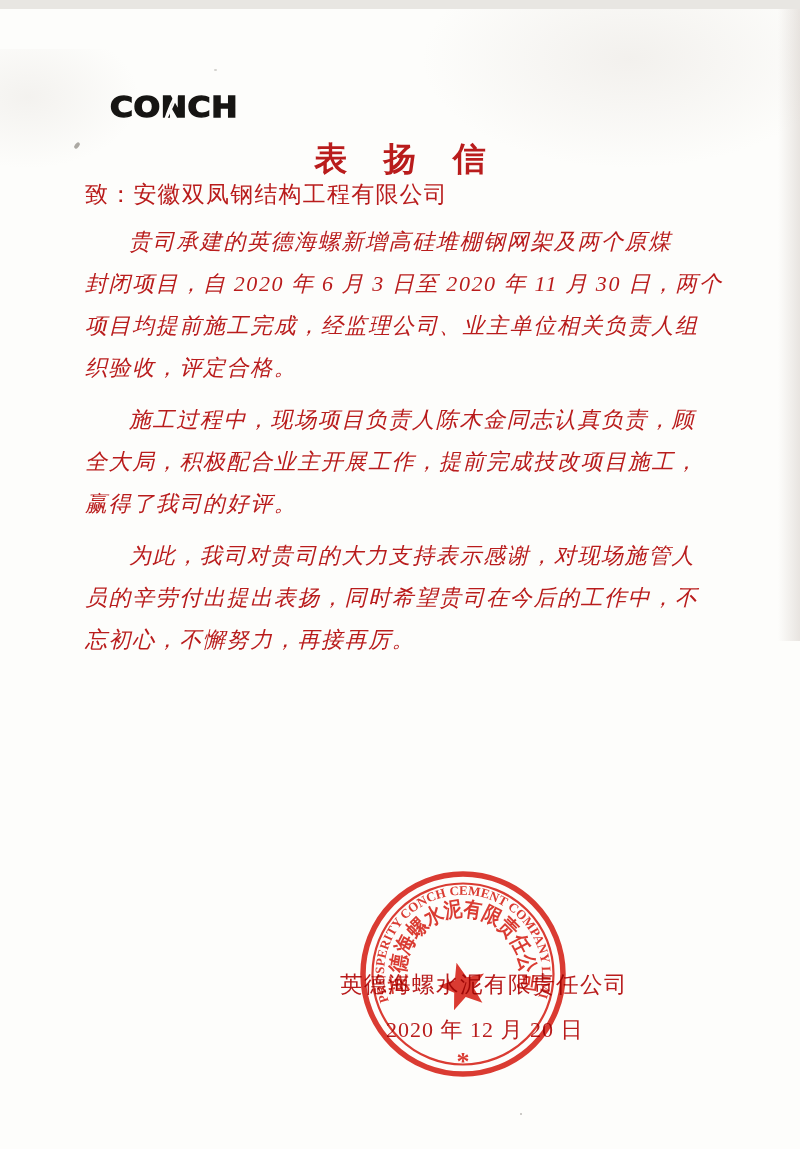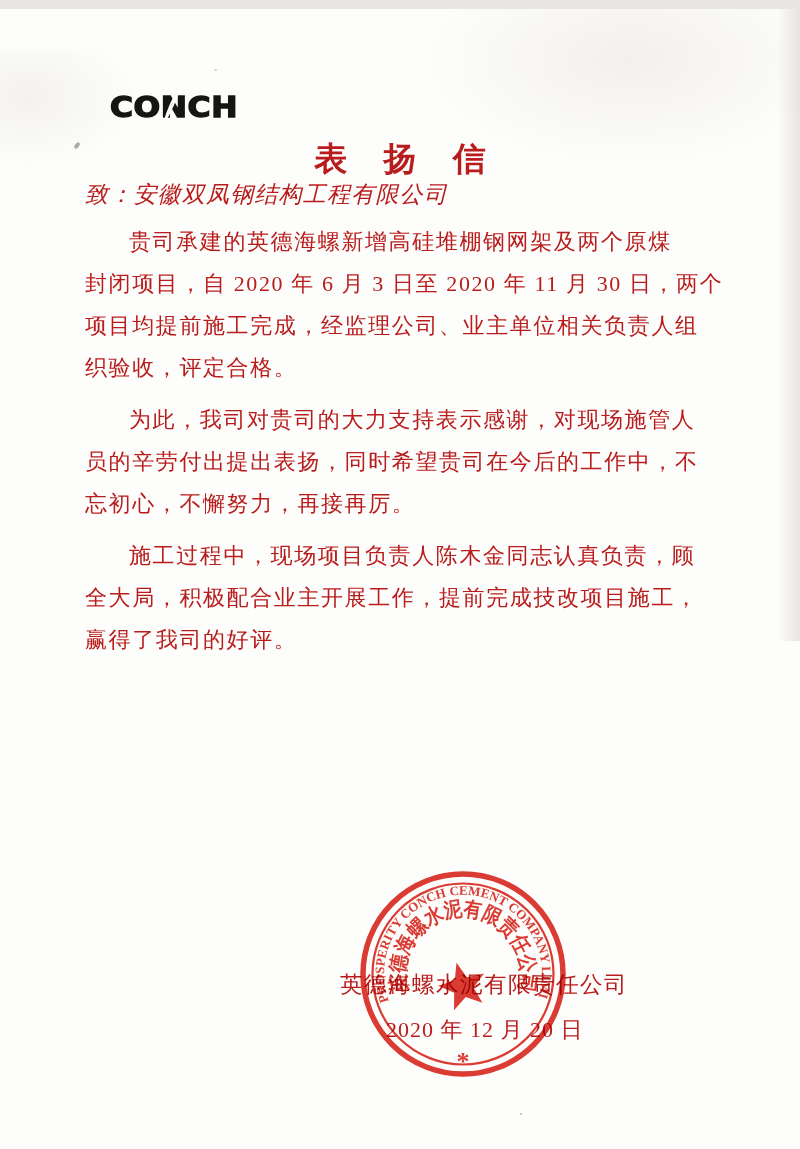--- a/index.html
+++ b/index.html
@@ -35,30 +35,31 @@
 
   .logo{position:absolute;left:110px;top:80px;width:132px;height:34px;}
 
   .title{
     position:absolute;left:0;top:128px;width:100%;
     text-align:center;
     font-size:33px;font-weight:600;letter-spacing:14px;text-indent:14px;
   }
   .salutation{
     position:absolute;left:85px;top:170px;
-    font-size:23px;letter-spacing:1.2px;font-style:italic;
+    font-size:23px;letter-spacing:1.2px;
   }
   .body-text{
     position:absolute;left:85px;top:212px;width:655px;
     font-size:22px;line-height:42px;letter-spacing:1.6px;
   }
   .body-text p{
     margin:0 0 10px 0;
     text-indent:44px;
     white-space:pre-line;
+    font-style:italic;
   }
   .signer{
     position:absolute;left:340px;top:960px;
     font-size:22.5px;letter-spacing:1.5px;z-index:1;
   }
   .sign-date{
     position:absolute;left:386px;top:1006px;
     font-size:22px;letter-spacing:1px;z-index:1;
   }
   .stamp{
@@ -86,26 +87,26 @@
 
   <div class="title">表 扬 信</div>
 
   <div class="salutation">致：安徽双凤钢结构工程有限公司</div>
 
   <div class="body-text">
     <p>贵司承建的英德海螺新增高硅堆棚钢网架及两个原煤
 封闭项目，自 2020 年 6 月 3 日至 2020 年 11 月 30 日，两个
 项目均提前施工完成，经监理公司、业主单位相关负责人组
 织验收，评定合格。</p>
+    <p>施工过程中，现场项目负责人陈木金同志认真负责，顾
+全大局，积极配合业主开展工作，提前完成技改项目施工，
+赢得了我司的好评。</p>
     <p>为此，我司对贵司的大力支持表示感谢，对现场施管人
 员的辛劳付出提出表扬，同时希望贵司在今后的工作中，不
 忘初心，不懈努力，再接再厉。</p>
-    <p>施工过程中，现场项目负责人陈木金同志认真负责，顾
-全大局，积极配合业主开展工作，提前完成技改项目施工，
-赢得了我司的好评。</p>
   </div>
 
   <div class="signer">英德海螺水泥有限责任公司</div>
   <div class="sign-date">2020 年 12 月 20 日</div>
 
   <svg class="stamp" viewBox="-107 -107 214 214">
     <g fill="none" stroke="#d8251b">
       <circle r="100" stroke-width="5.5"></circle>
       <circle r="90.5" stroke-width="2.2"></circle>
     </g>

